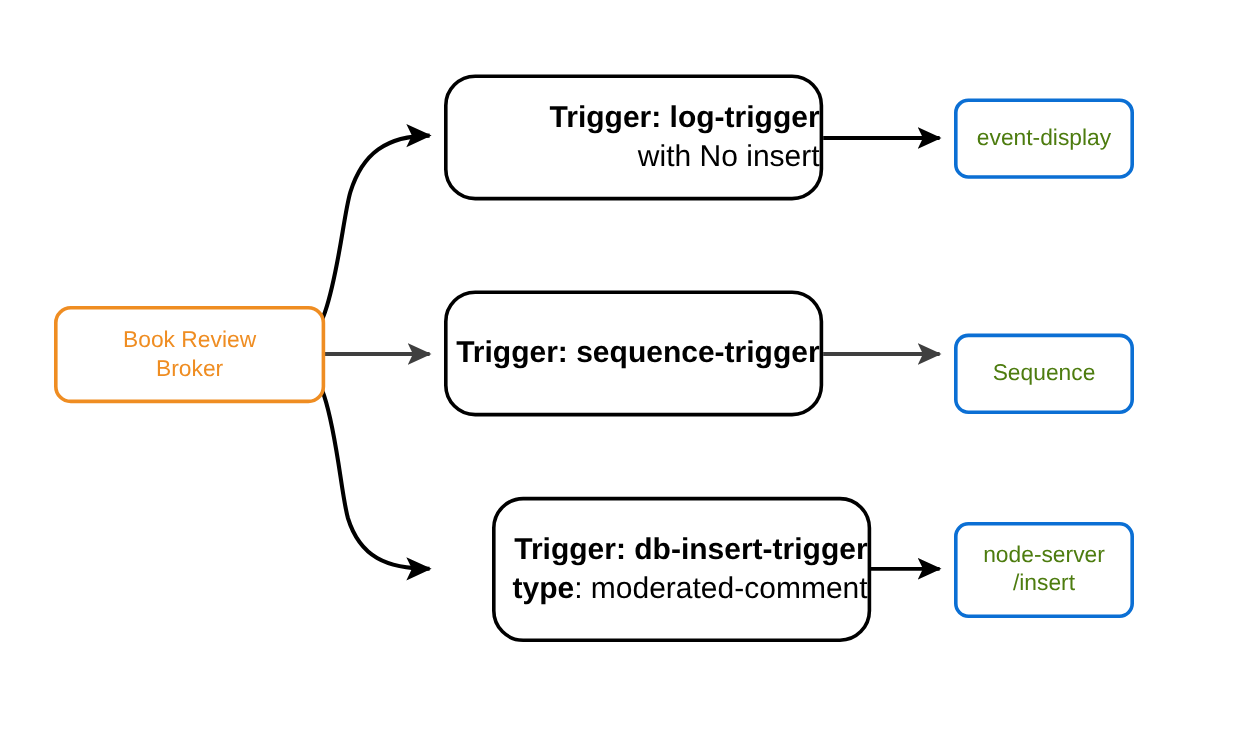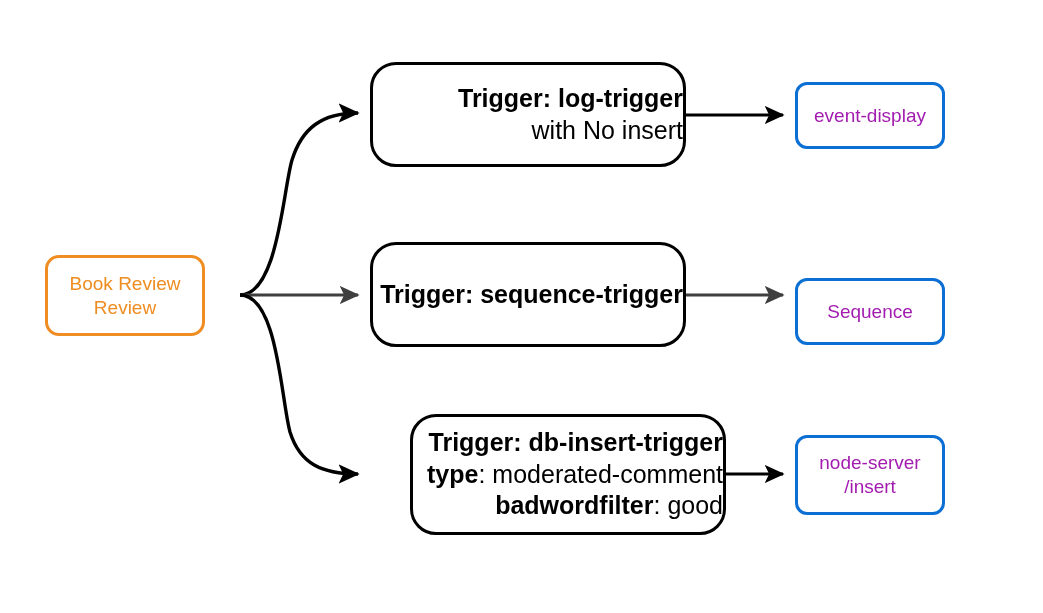--- a/index.html
+++ b/index.html
@@ -46,21 +46,21 @@
   .node-trigger {
     border: 3px solid #000000;
     border-radius: 26px;
     color: #000000;
     font-size: 25px;
     align-items: flex-end;
   }
   .node-sink {
     border: 3px solid #0B6FD4;
     border-radius: 12px;
-    color: #a21caf;
+    color: #4d7c0f;
     font-size: 19px;
   }
   .line {
     display: block;
     white-space: nowrap;
   }
   .b { font-weight: bold; }
 </style>
 </head>
 <body>
@@ -83,38 +83,37 @@
 
     <path d="M 240 295 C 278 295 281 400 290 432 C 300 464 322 474 358 474" fill="none" stroke="#000000" stroke-width="3.4" marker-end="url(#arrowBlack)"></path>
 
     <path d="M 686 115 L 783 115" fill="none" stroke="#000000" stroke-width="3.2" marker-end="url(#arrowBlack)"></path>
 
     <path d="M 686 295 L 783 295" fill="none" stroke="#3F3F3F" stroke-width="3.2" marker-end="url(#arrowGray)"></path>
 
     <path d="M 686 474 L 783 474" fill="none" stroke="#000000" stroke-width="3.2" marker-end="url(#arrowBlack)"></path>
   </svg>
 
-  <div class="node node-broker" style="left:45px; top:255px; width:160px; height:81px;">
+  <div class="node node-broker" style="left:45px; top:255px; width:226px; height:81px;">
     <span class="line">Book Review</span>
-    <span class="line">Review</span>
+    <span class="line">Broker</span>
   </div>
 
   <div class="node node-trigger" style="left:370px; top:62px; width:316px; height:105px;">
     <span class="line b">Trigger: log-trigger</span>
     <span class="line"><span class="b"></span><span>with No insert</span></span>
   </div>
 
   <div class="node node-trigger" style="left:370px; top:242px; width:316px; height:105px;">
     <span class="line b">Trigger: sequence-trigger</span>
   </div>
 
   <div class="node node-trigger" style="left:370px; top:414px; width:316px; height:121px;margin-left:40px;">
     <span class="line b">Trigger: db-insert-trigger</span>
     <span class="line"><span class="b">type</span><span>: moderated-comment</span></span>
-    <span class="line"><span class="b">badwordfilter</span><span>: good</span></span>
   </div>
 
   <div class="node node-sink" style="left:795px; top:82px; width:150px; height:67px;">
     <span class="line">event-display</span>
   </div>
 
   <div class="node node-sink" style="left:795px; top:278px; width:150px; height:67px;">
     <span class="line">Sequence</span>
   </div>
 

